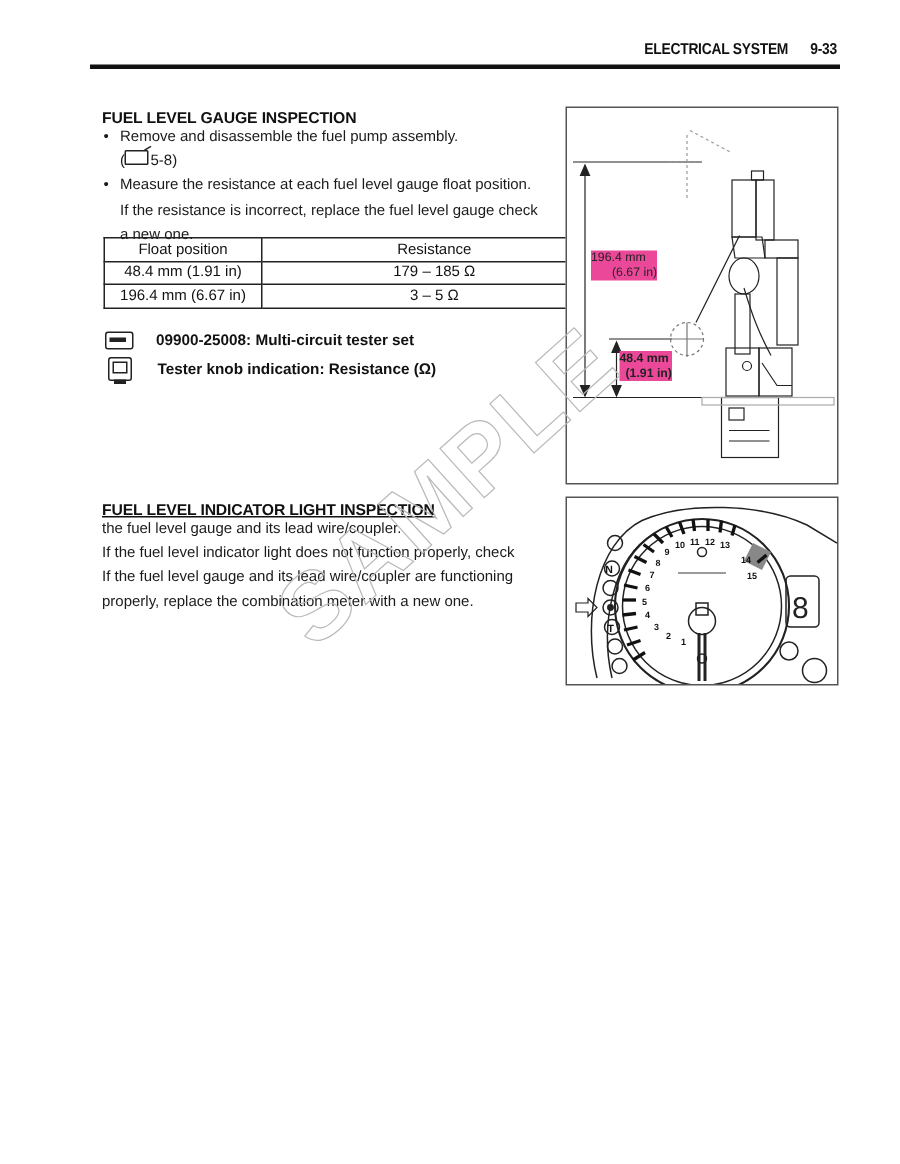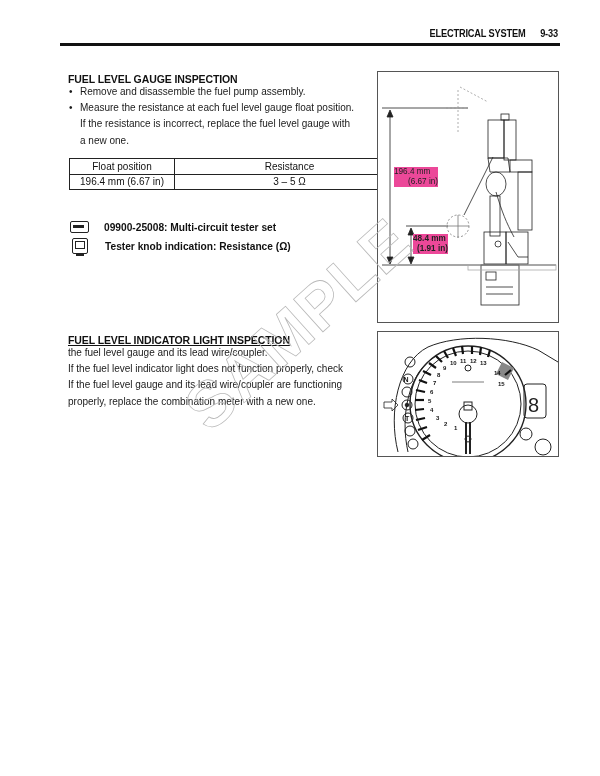--- a/index.html
+++ b/index.html
@@ -46,32 +46,37 @@
   </div>
 </div>
 <div class="header-rule"></div>
 
 <div class="section-title" style="top:73px;">FUEL LEVEL GAUGE INSPECTION</div>
 
 <div class="body-text" style="top:84px; width:300px;">
   <div class="bullet">
     <span>Remove and disassemble the fuel pump assembly.</span>
   </div>
+  <div class="ref-line">(<span class="ref-icon"></span><span>5-8</span>)</div>
   <div class="bullet">
     <div>Measure the resistance at each fuel level gauge float position.</div>
-    <div>If the resistance is incorrect, replace the fuel level gauge with</div>
+    <div>If the resistance is incorrect, replace the fuel level gauge check</div>
     <div>a new one.</div>
   </div>
 </div>
 
 <table class="spec">
   <tbody>
       <tr>
     <th class="c1">Float position</th>
     <th>Resistance</th>
+  </tr>
+  <tr>
+    <td class="c1">48.4 mm (1.91 in)</td>
+    <td>179 – 185 Ω</td>
   </tr>
   <tr>
     <td class="c1">196.4 mm (6.67 in)</td>
     <td>3 – 5 Ω</td>
   </tr>
 </tbody>
   </table>
 
 <div class="tool-line" style="top:221px;">
   <span class="tool-icon"></span>

